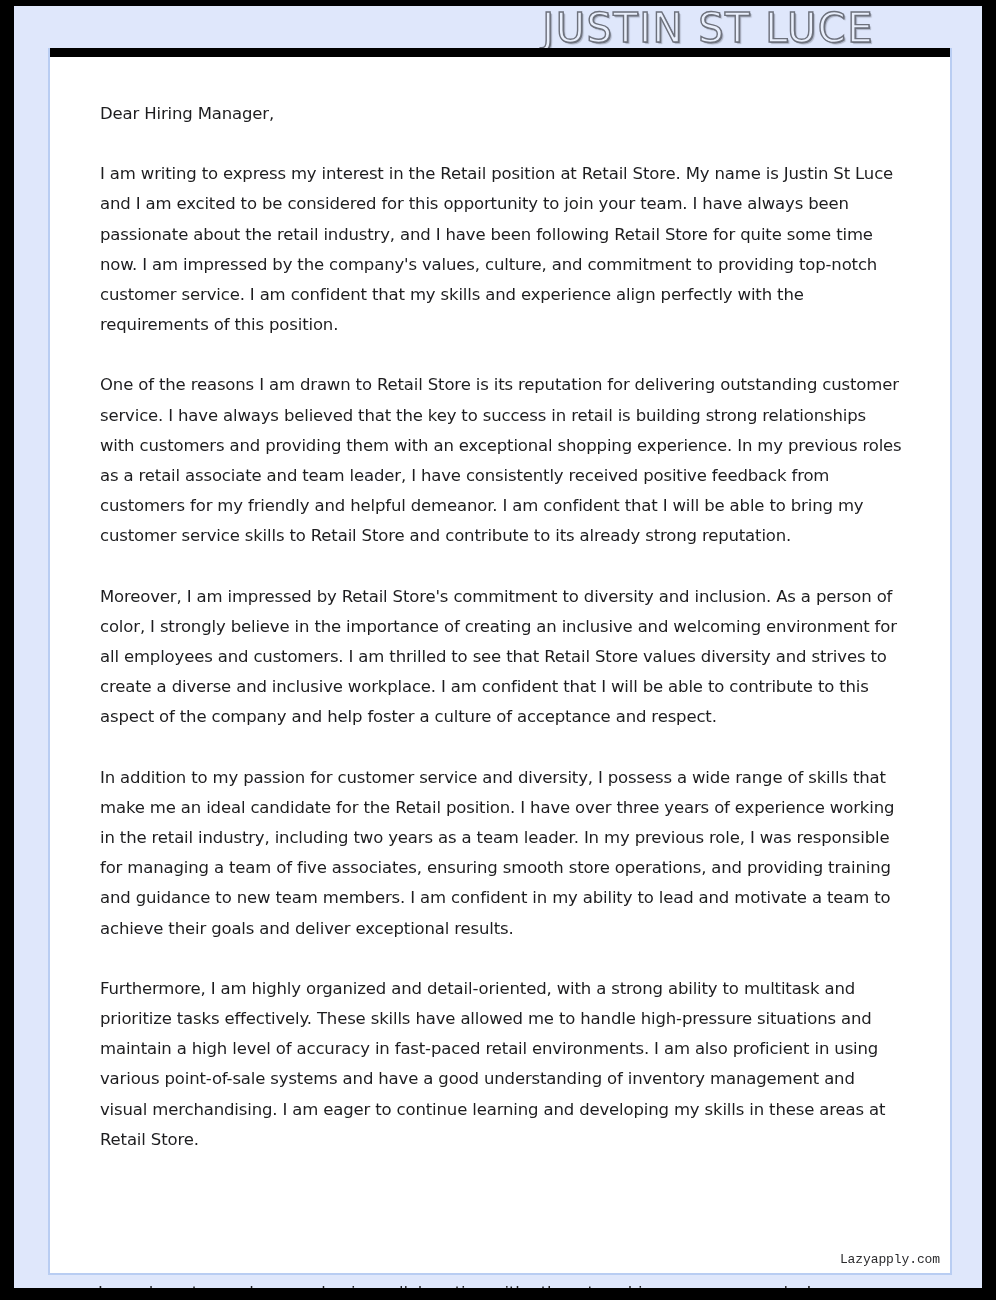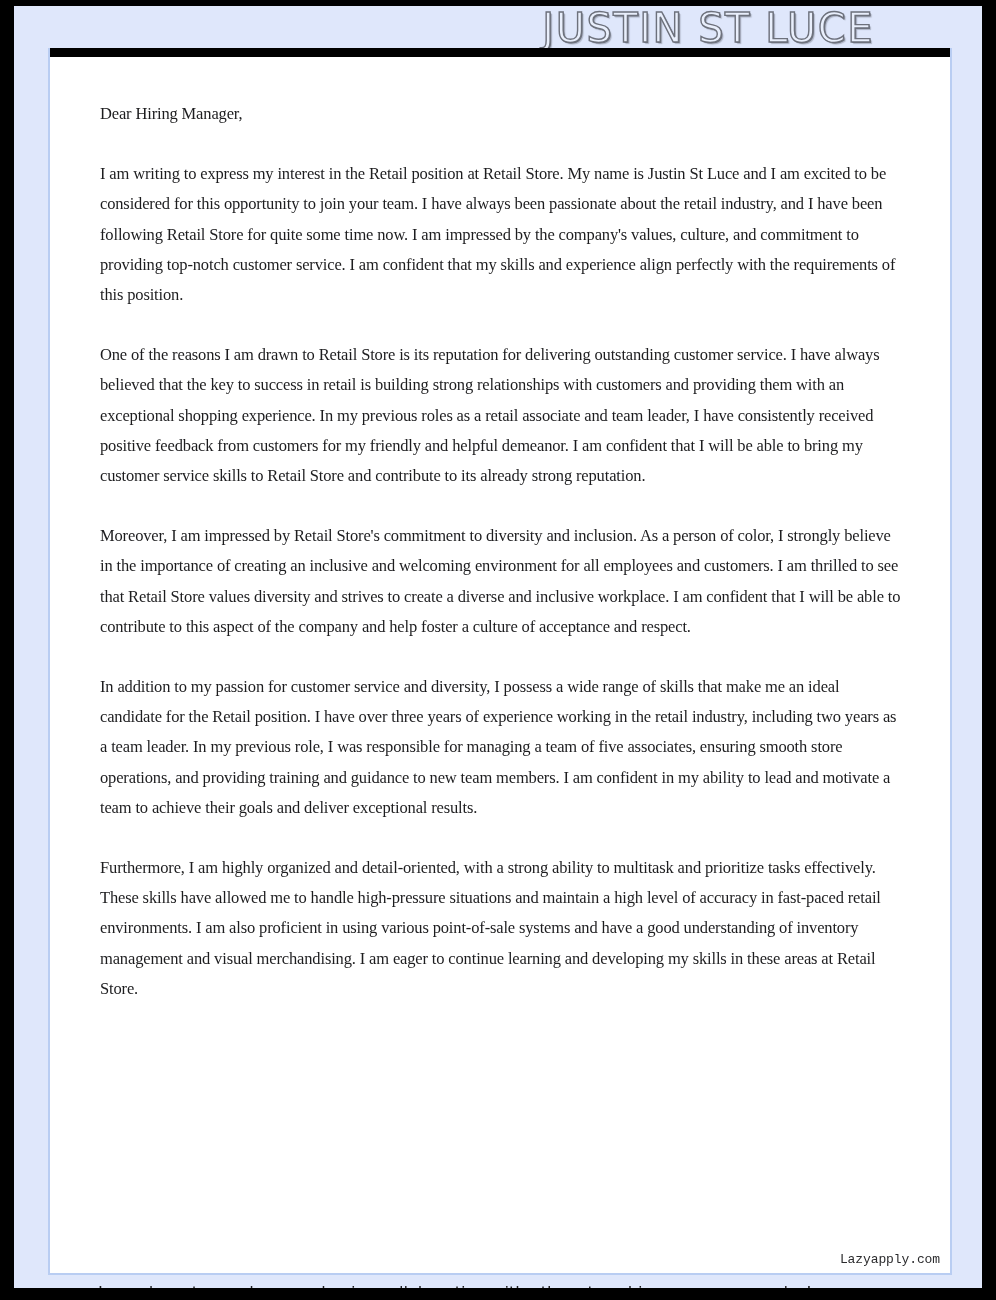--- a/index.html
+++ b/index.html
@@ -98,21 +98,20 @@
 
   .letter-text {
     font-family: "DejaVu Sans", sans-serif;
     font-size: 16.5px;
     line-height: 30.2px;
     color: #1d1d1f;
     letter-spacing: -0.15px;
   }
   .letter-text p {
     margin: 0 0 30px 0;
-    font-family: Liberation Serif, serif;
   }
   .letter-text p:last-child {
     margin-bottom: 12px;
   }
 
   
   .watermark {
     position: absolute;
     right: 10px;
     bottom: 6px;

